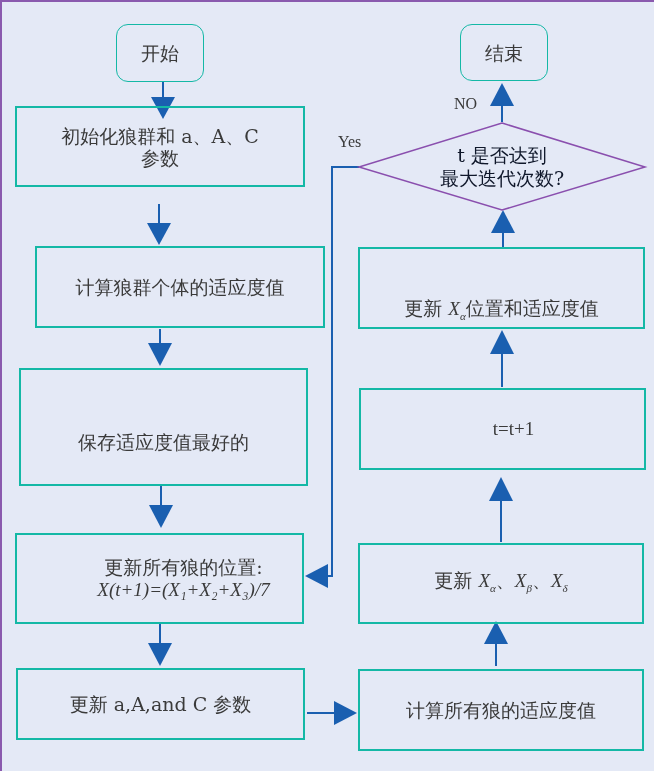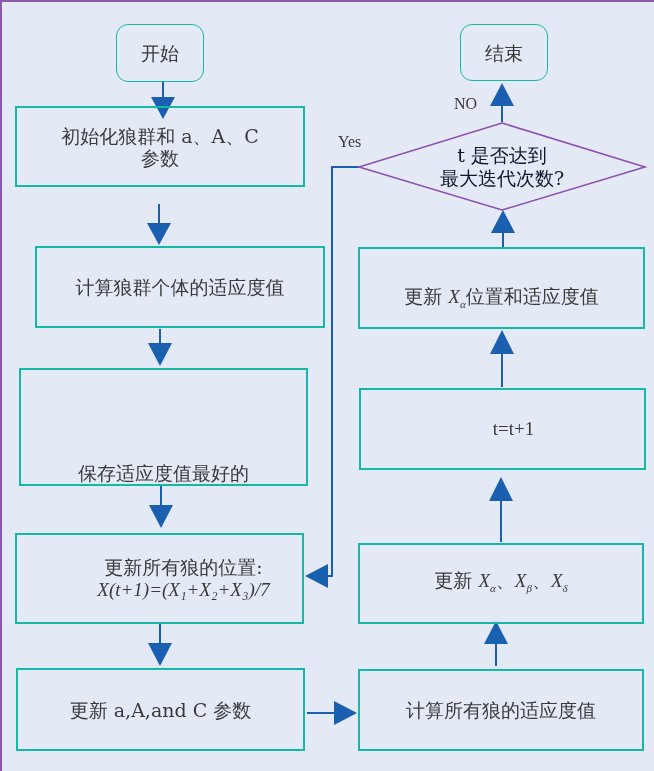--- a/index.html
+++ b/index.html
@@ -110,52 +110,52 @@
     <span class="inner">
       <span>初始化狼群和 a、A、C</span><br>
       <span>参数</span>
     </span>
   </div>
 
   <div class="box" style="left:14px; top:244px; width:290px; height:82px;margin-left:19px;">
     <span>计算狼群个体的适应度值</span>
   </div>
 
-  <div class="box" style="left:17px; top:366px; width:289px; height:118px; align-items:flex-end; padding-top:30px;">
+  <div class="box" style="left:17px; top:366px; width:289px; height:118px; align-items:center; padding-top:30px;">
     <span class="inner" style="text-align:left;">
       <span>保存适应度值最好的</span><br>
     </span>
   </div>
 
   <div class="box" style="left:13px; top:531px; width:289px; height:91px;padding-left:48px;">
     <span class="inner">
       <span>更新所有狼的位置:</span><br>
       <span class="math">X(t+1)=(X₁+X₂+X₃)/7</span>
     </span>
   </div>
 
-  <div class="box" style="left:14px; top:666px; width:289px; height:83px;">
+  <div class="box" style="left:14px; top:666px; width:289px; height:72px;">
     <span>更新 a,A,and C 参数</span>
   </div>
 
   <div class="box" style="left:356px; top:667px; width:286px; height:82px;">
     <span>计算所有狼的适应度值</span>
   </div>
 
   <div class="box" style="left:356px; top:541px; width:286px; height:81px;">
     <span class="inner">
       <span>更新 </span><span class="math"><span>X</span><sub>α</sub></span><span>、</span><span class="math"><span>X</span><sub>β</sub></span><span>、</span><span class="math"><span>X</span><sub>δ</sub></span>
     </span>
   </div>
 
   <div class="box" style="left:357px; top:386px; width:287px; height:82px;">
     <span class="math" style="font-style:normal;margin-left:22px;">t=t+1</span>
   </div>
 
-  <div class="box" style="left:356px; top:245px; width:287px; height:82px; align-items:center; padding-top:24px;">
+  <div class="box" style="left:356px; top:245px; width:287px; height:82px; align-items:flex-end; padding-top:24px;">
     <span class="inner">
       <span>更新 </span><span class="math"><span>X</span><sub>α</sub></span><span>位置和适应度值</span>
     </span>
   </div>
 
   <div class="diamond-text" style="left:400px; top:142px; width:200px;">
     <span>t 是否达到</span><br>
     <span>最大迭代次数?</span>
   </div>
 

